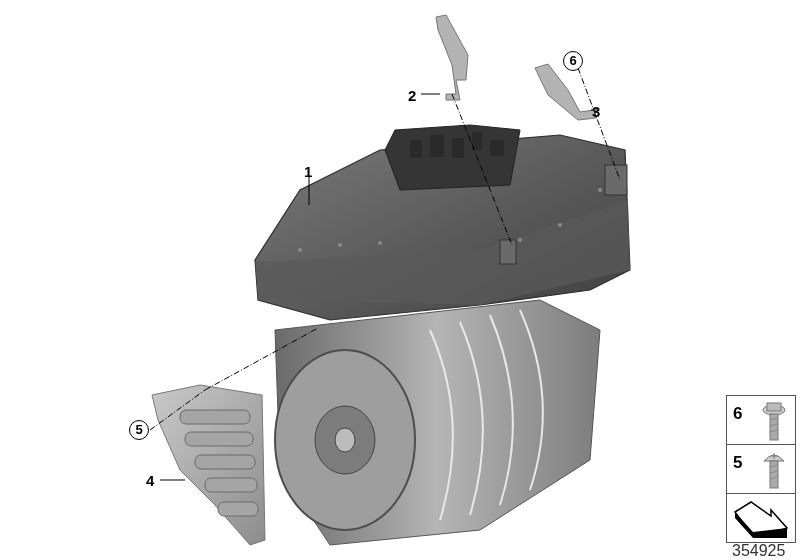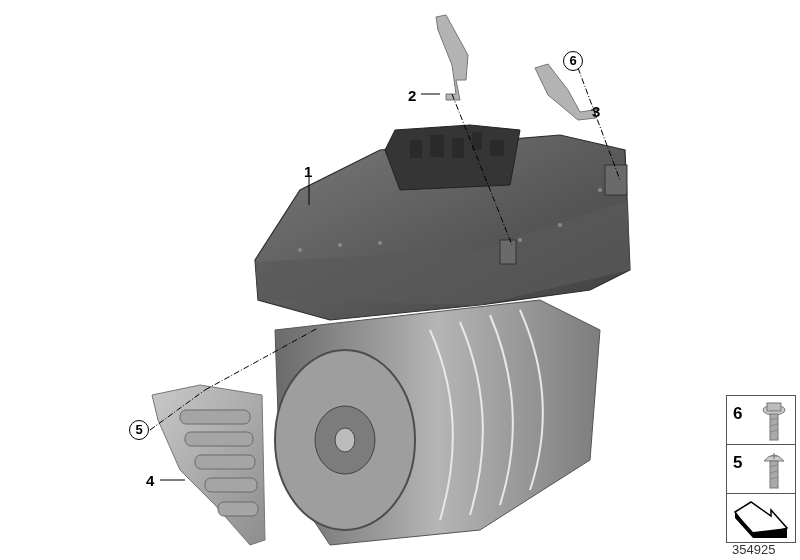--- a/index.html
+++ b/index.html
@@ -3,21 +3,21 @@
 <meta charset="utf-8">
 <style>
   html,body{margin:0;padding:0;background:#fff;}
   body{width:800px;height:560px;position:relative;overflow:hidden;font-family:"Liberation Sans",sans-serif;}
   .label{position:absolute;font-weight:bold;font-size:15px;color:#000;line-height:1;}
   .circ{position:absolute;width:18px;height:18px;border:1.5px solid #000;border-radius:50%;font-weight:bold;font-size:13px;text-align:center;line-height:18px;background:#fff;}
   svg.art{position:absolute;left:0;top:0;}
   .legend{position:absolute;left:726px;top:395px;width:68px;height:146px;border:1px solid #555;background:#fff;}
   .cell{position:absolute;left:0;width:68px;border-bottom:1px solid #555;}
   .cell .num{position:absolute;left:6px;top:8px;font-weight:bold;font-size:17px;}
-  .diagram-id{position:absolute;left:732px;top:542px;font-size:13px;color:#333;}
+  .diagram-id{position:absolute;left:732px;top:542px;font-size:16px;color:#333;}
 </style>
 </head>
 <body>
 
 <svg class="art" width="800" height="560">
   <defs>
     <linearGradient id="gTop" x1="0" y1="0" x2="1" y2="1">
       <stop offset="0" stop-color="#7a7a7a"></stop>
         <stop offset="1" stop-color="#3e3e3e"></stop>
     </linearGradient>

